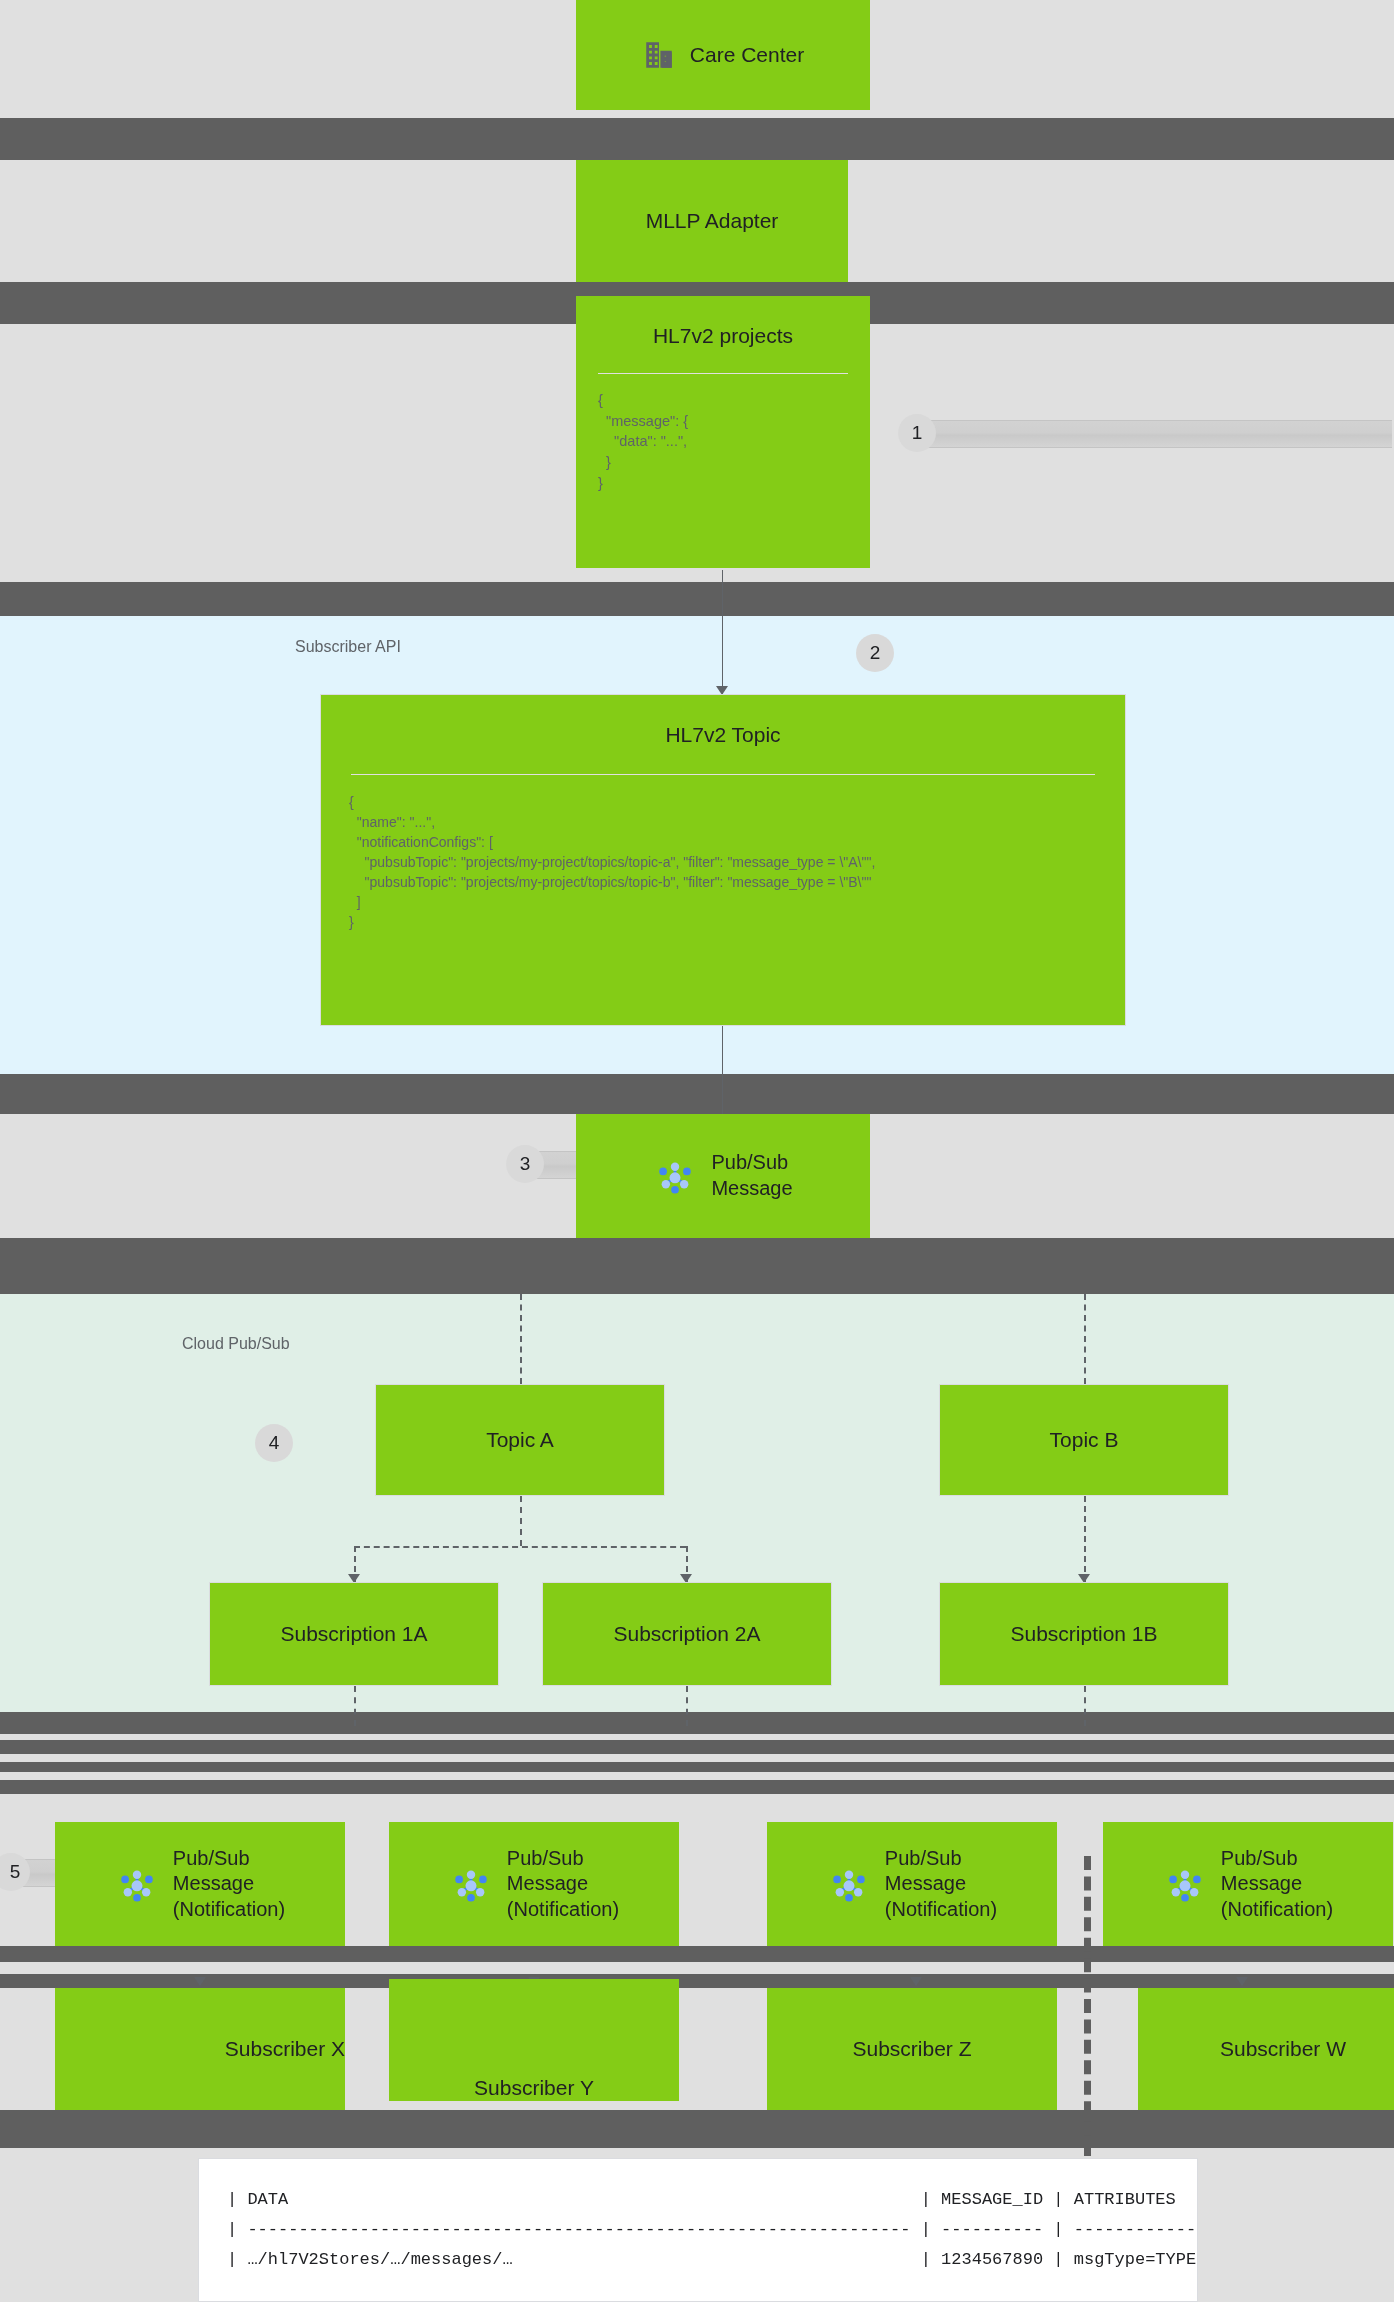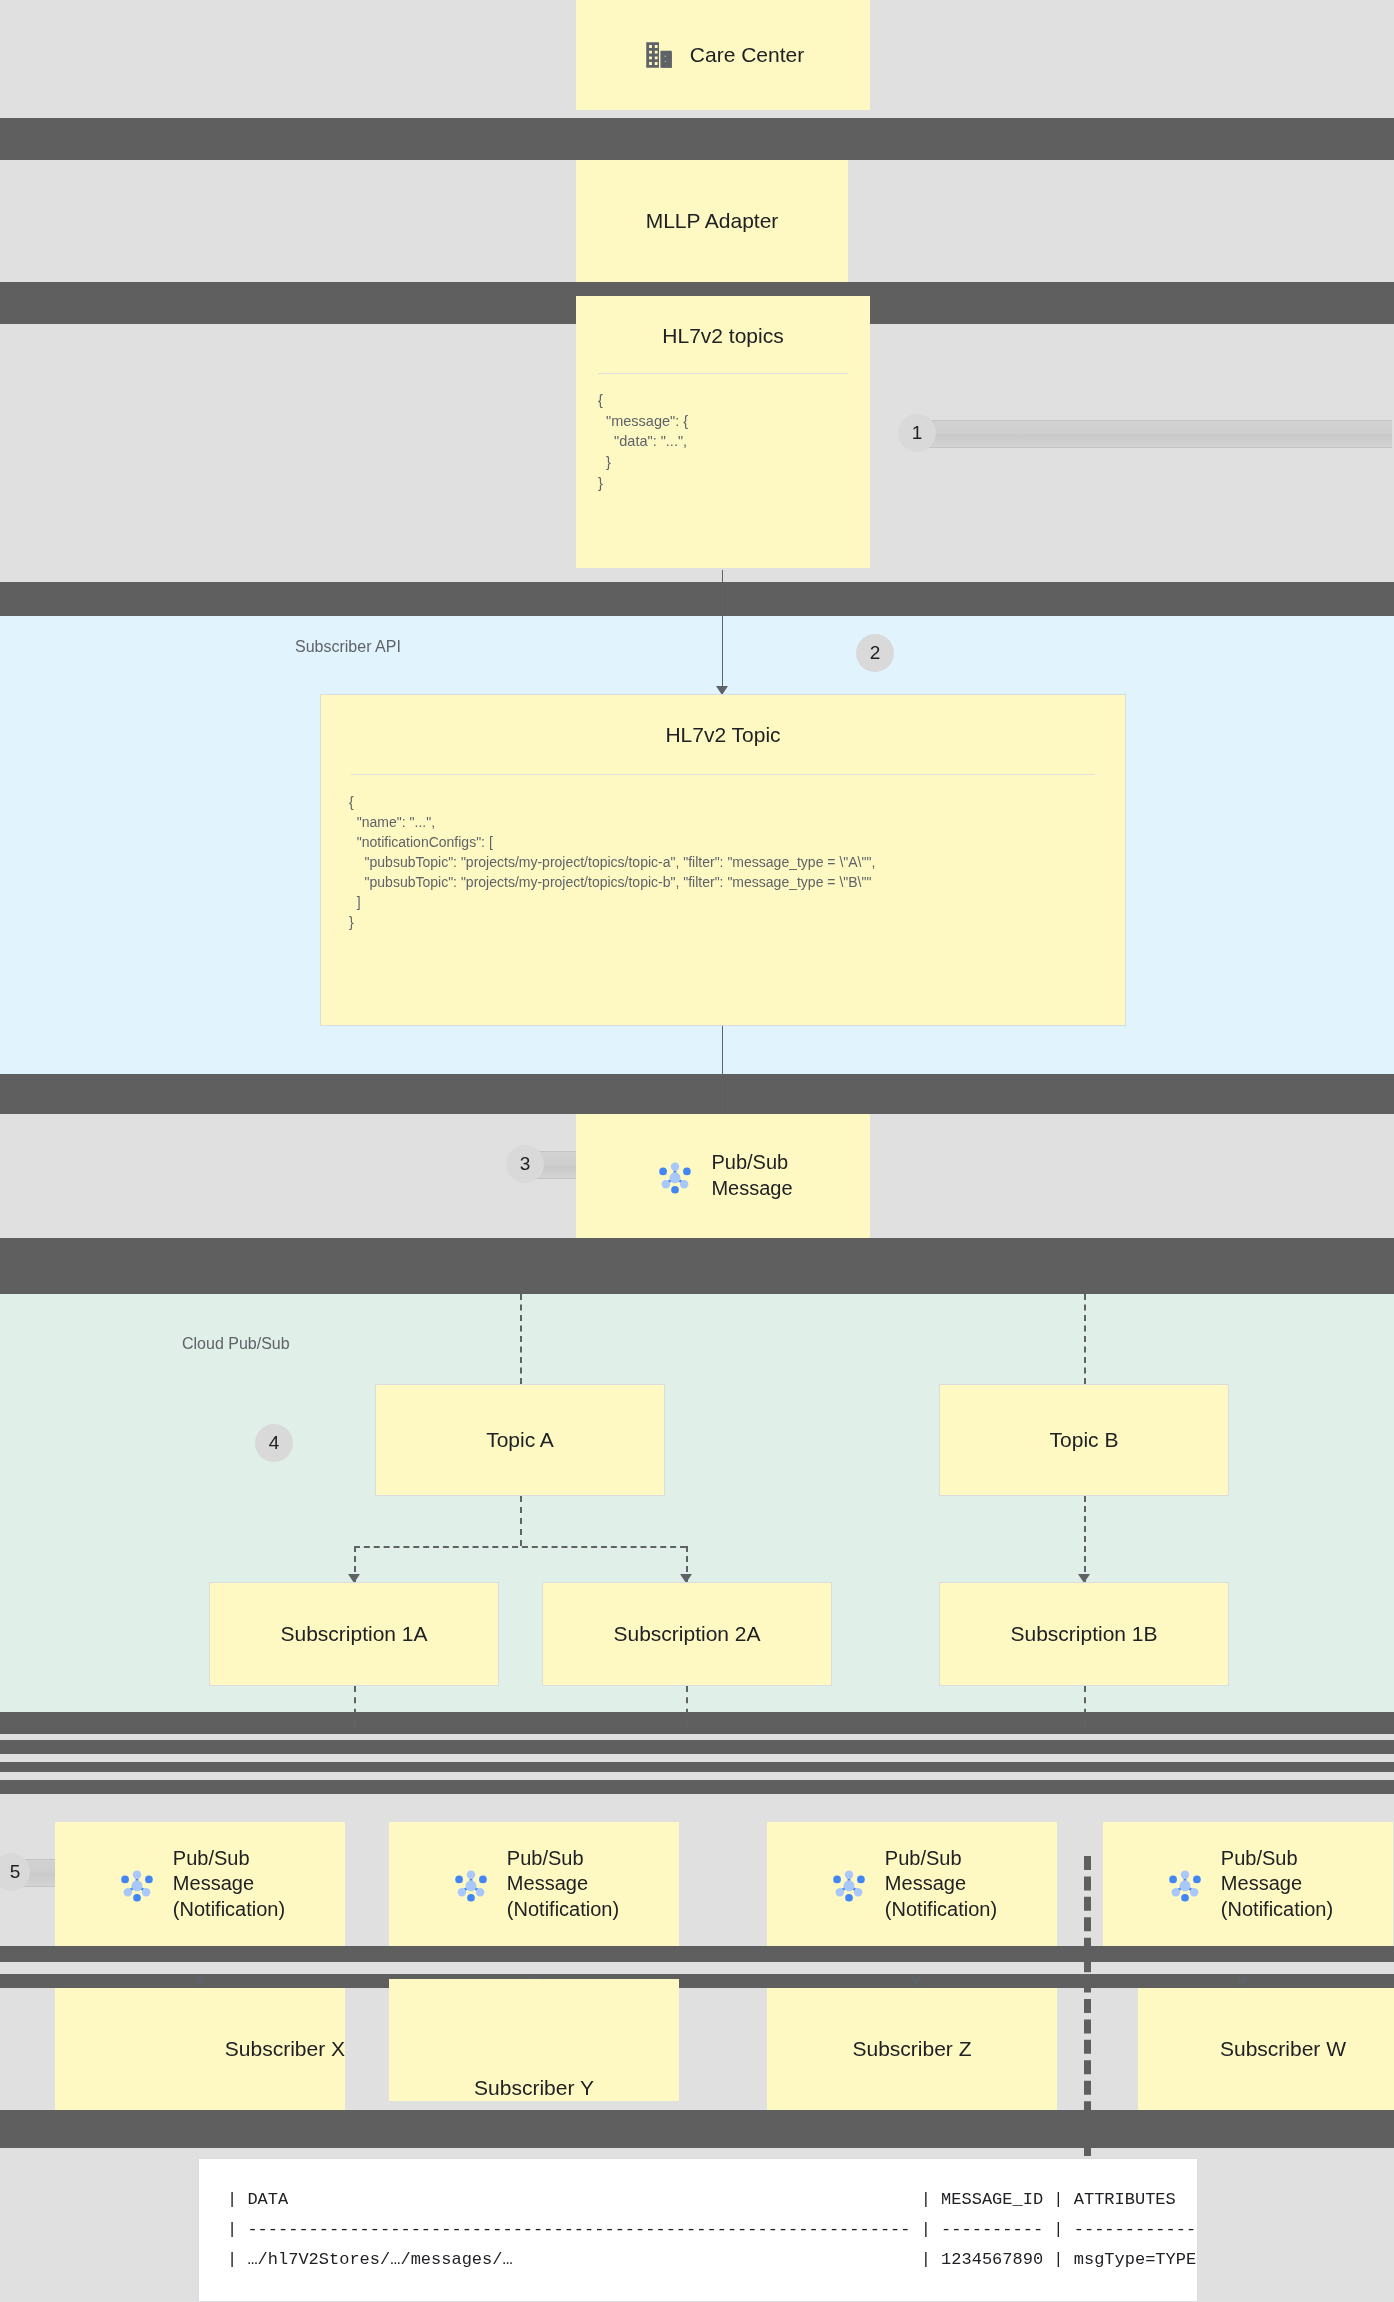--- a/index.html
+++ b/index.html
@@ -16,21 +16,21 @@
   
   .band { position:absolute; left:0; width:1394px; }
   .band-grey   { background:#e0e0e0; }
   .band-dark   { background:#5f5f5f; }
   .band-blue   { background:#e1f4fd; }
   .band-green  { background:#e0efe7; }
 
   
   .node {
     position:absolute;
-    background:#fef9c3;
+    background:#84cc16;
     border:1px solid #dadce0;
     box-sizing:border-box;
     display:flex;
     align-items:center;
     justify-content:center;
     color:#202124;
     font-size:21px;
     line-height:1.3;
     text-align:center;
   }
@@ -230,21 +230,21 @@
       </svg>
       <div class="lbl" style="font-size:21px;">Care Center</div>
     </div>
   </div>
 
   <div class="node plain" style="left:576px;top:160px;width:272px;height:122px;">
     <span>MLLP Adapter</span>
   </div>
 
   <div class="node plain titled" style="left:576px;top:296px;width:294px;height:272px;">
-    <div class="node-title">HL7v2 topics</div>
+    <div class="node-title">HL7v2 projects</div>
     <div class="node-rule"></div>
     <div class="node-code">{
   "message": {
     "data": "...",
   }
 }</div>
   </div>
 
   <div class="node titled" style="left:320px;top:694px;width:806px;height:332px;">
     <div class="node-title">HL7v2 Topic</div>

